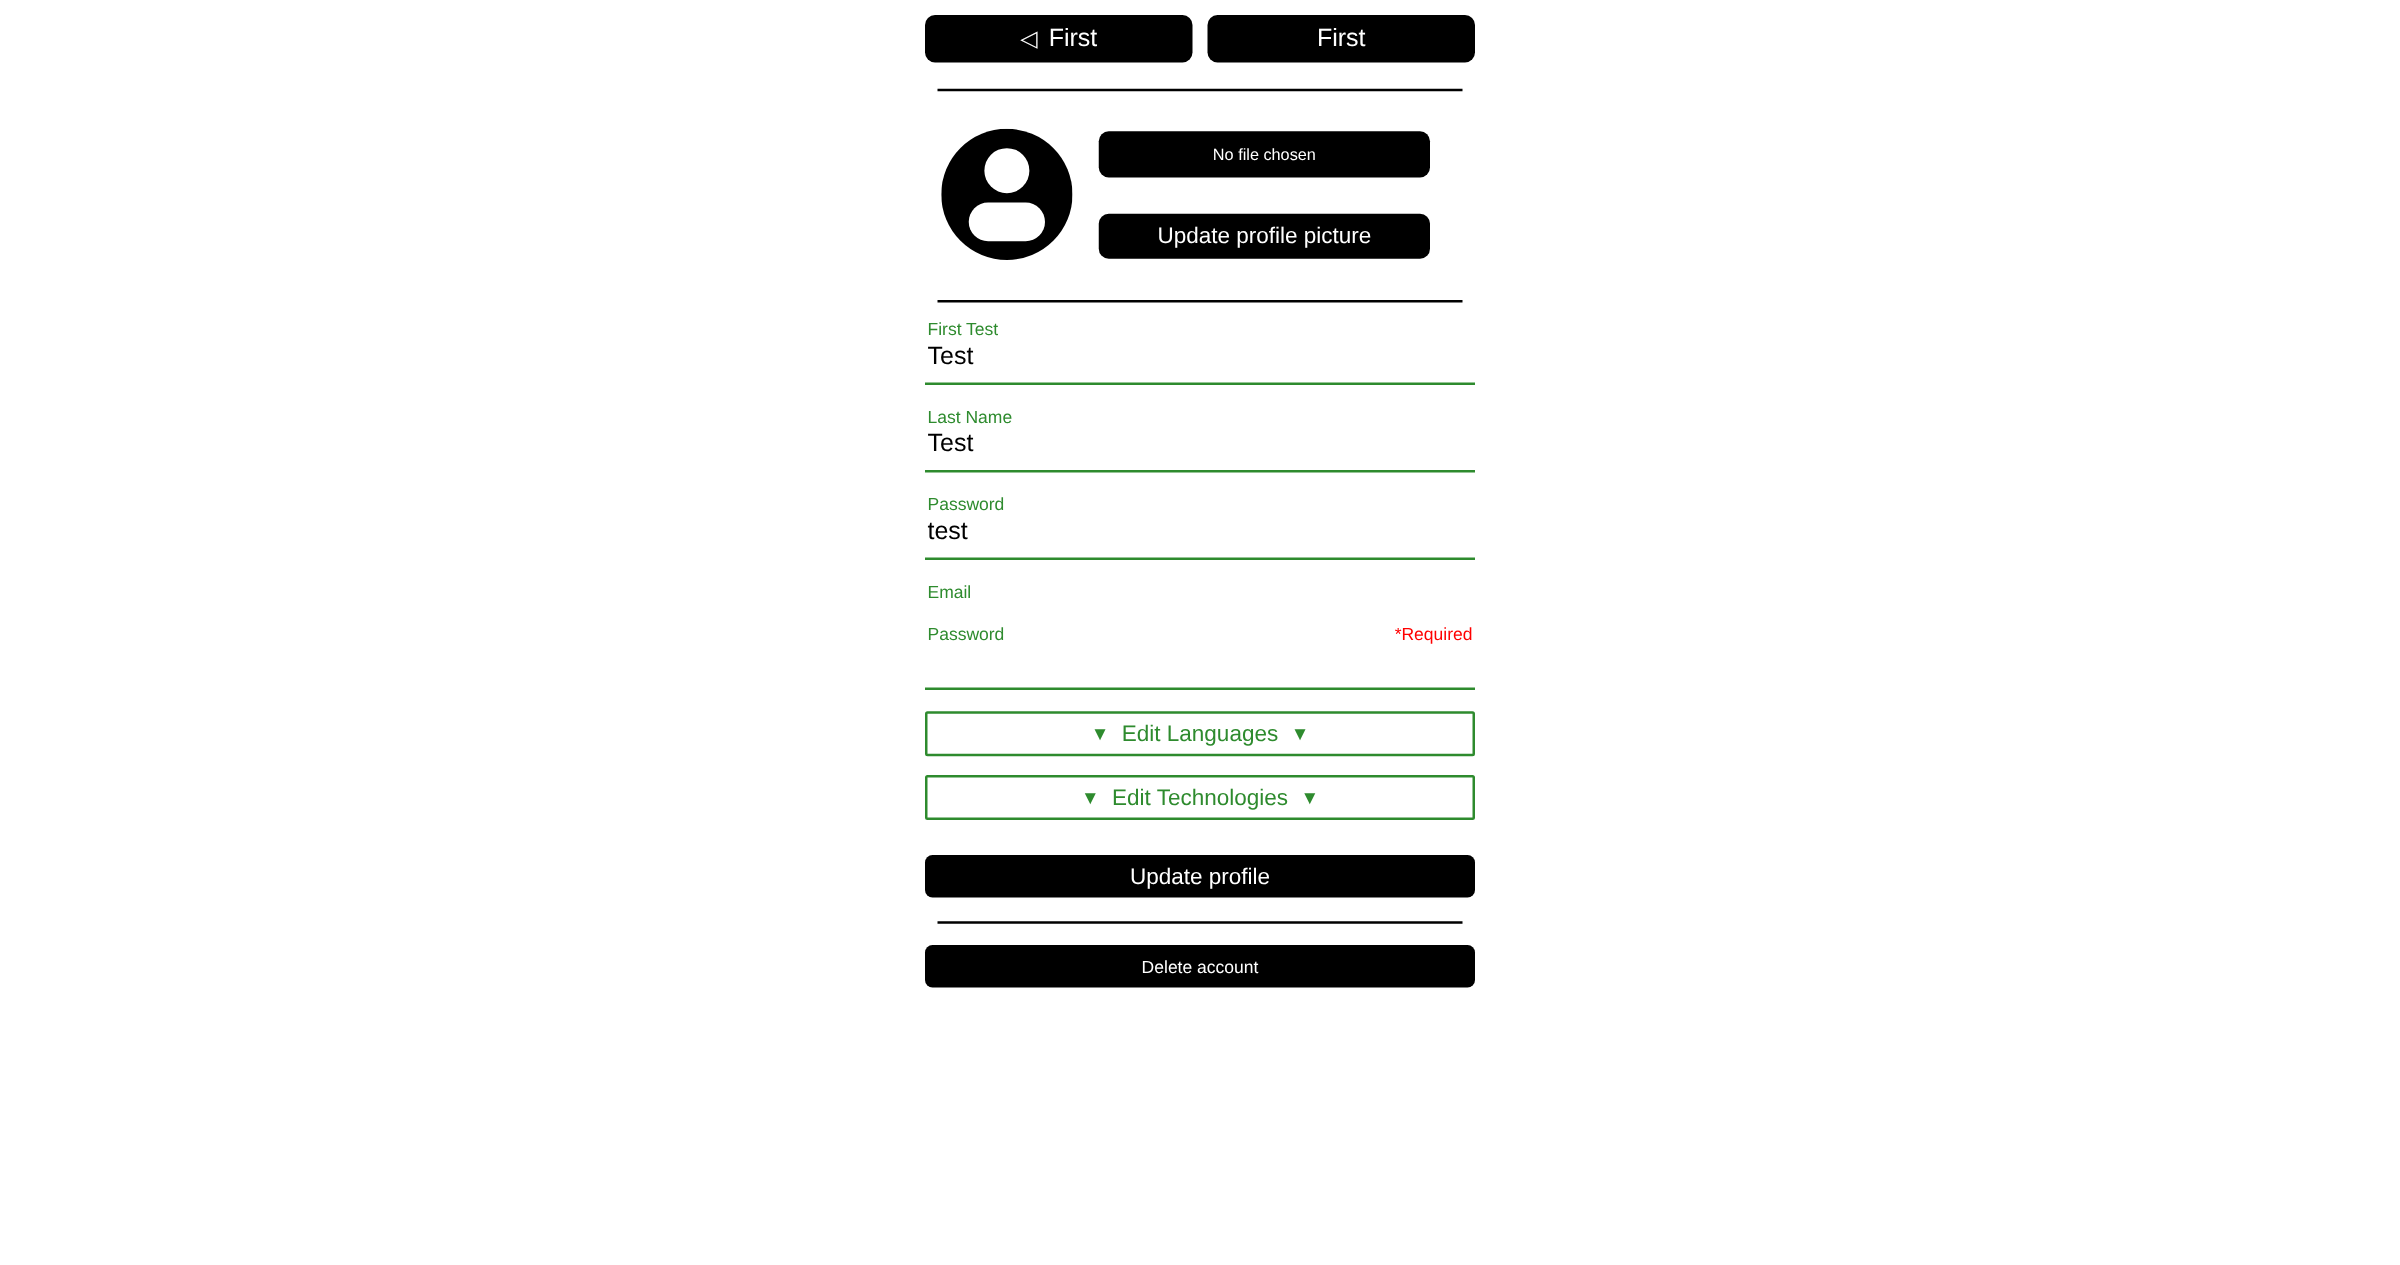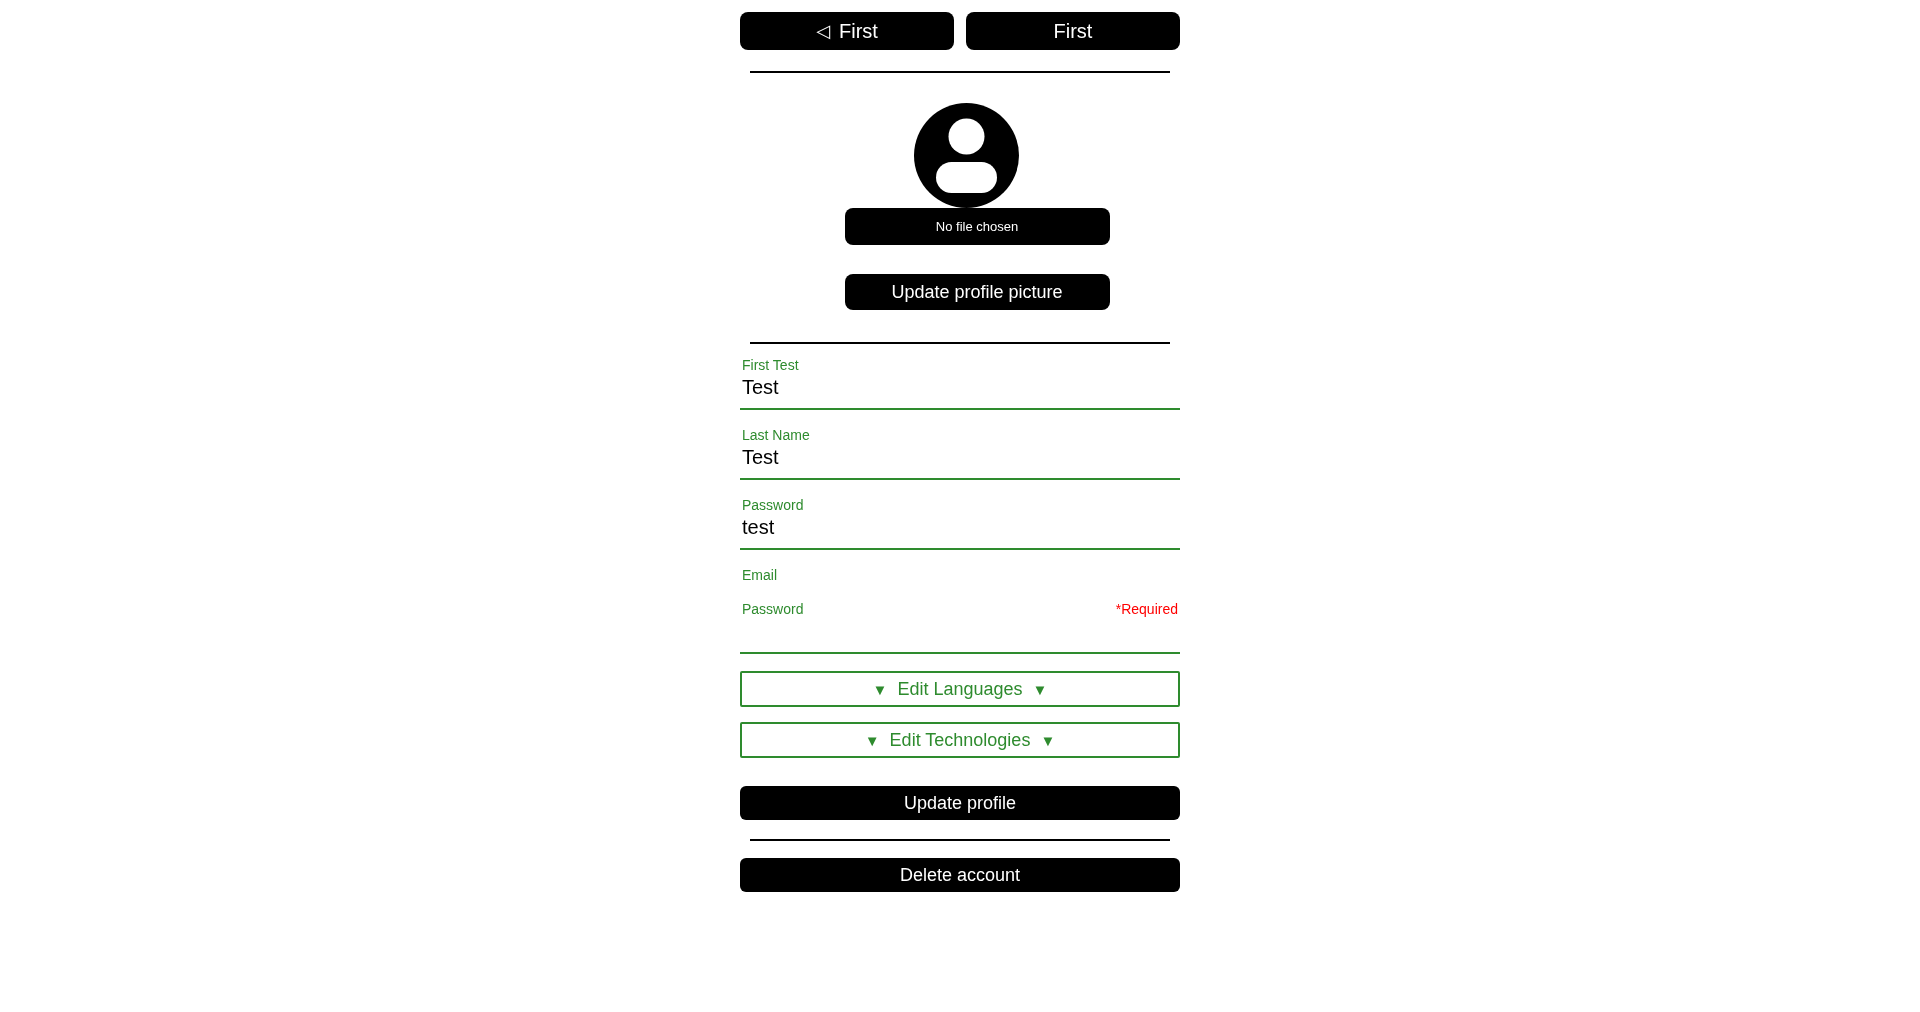--- a/index.html
+++ b/index.html
@@ -23,21 +23,21 @@
   }
   .top-row .btn-black { flex: 1; height: 38px; font-size: 20px; gap: 9px; }
   .back-tri { font-size: 18px; line-height: 1; }
 
   hr.divider { border: 0; border-top: 2px solid #000; }
   .hr-1 { margin: 21px 10px 30px 10px; }
   .hr-2 { margin: 32px 10px 13px 10px; }
   .hr-3 { margin: 19px 10px 17px 10px; }
 
   
-  .picture-row { display: flex; align-items: center; padding-left: 13px; flex-direction: column; }
+  .picture-row { display: flex; align-items: center; padding-left: 13px; }
   .avatar { width: 105px; height: 105px; flex-shrink: 0; display: block; }
   .picture-controls {
     margin-left: 21px; width: 265px;
     display: flex; flex-direction: column; gap: 15px;
   }
   .file-status { height: 37px; font-size: 13px; }
   .update-picture { height: 36px; font-size: 18px; margin-top: 14px; }
 
   
   .field { margin-bottom: 17px; }
@@ -59,21 +59,21 @@
     width: 100%; height: 36px; margin-top: 12px;
     background: #ffffff; color: #2e8b2e;
     border: 2px solid #2e8b2e; border-radius: 2px;
     font-size: 18px;
     display: flex; align-items: center; justify-content: center; gap: 10px;
   }
   .btn-outline-green + .btn-outline-green { margin-top: 15px; }
   .tri-down { font-size: 15px; line-height: 1; }
 
   .update-profile { width: 100%; height: 34px; font-size: 18px; border-radius: 6px; margin-top: 28px; }
-  .delete-account { width: 100%; height: 34px; font-size: 18px; border-radius: 6px; }
+  .delete-account { width: 100%; height: 34px; font-size: 14px; border-radius: 6px; }
 </style>
 </head>
 <body>
 
 <div class="container">
 
   <div class="top-row">
     <button class="btn btn-black">
       <span class="back-tri">◁</span>
       <span>First</span>

